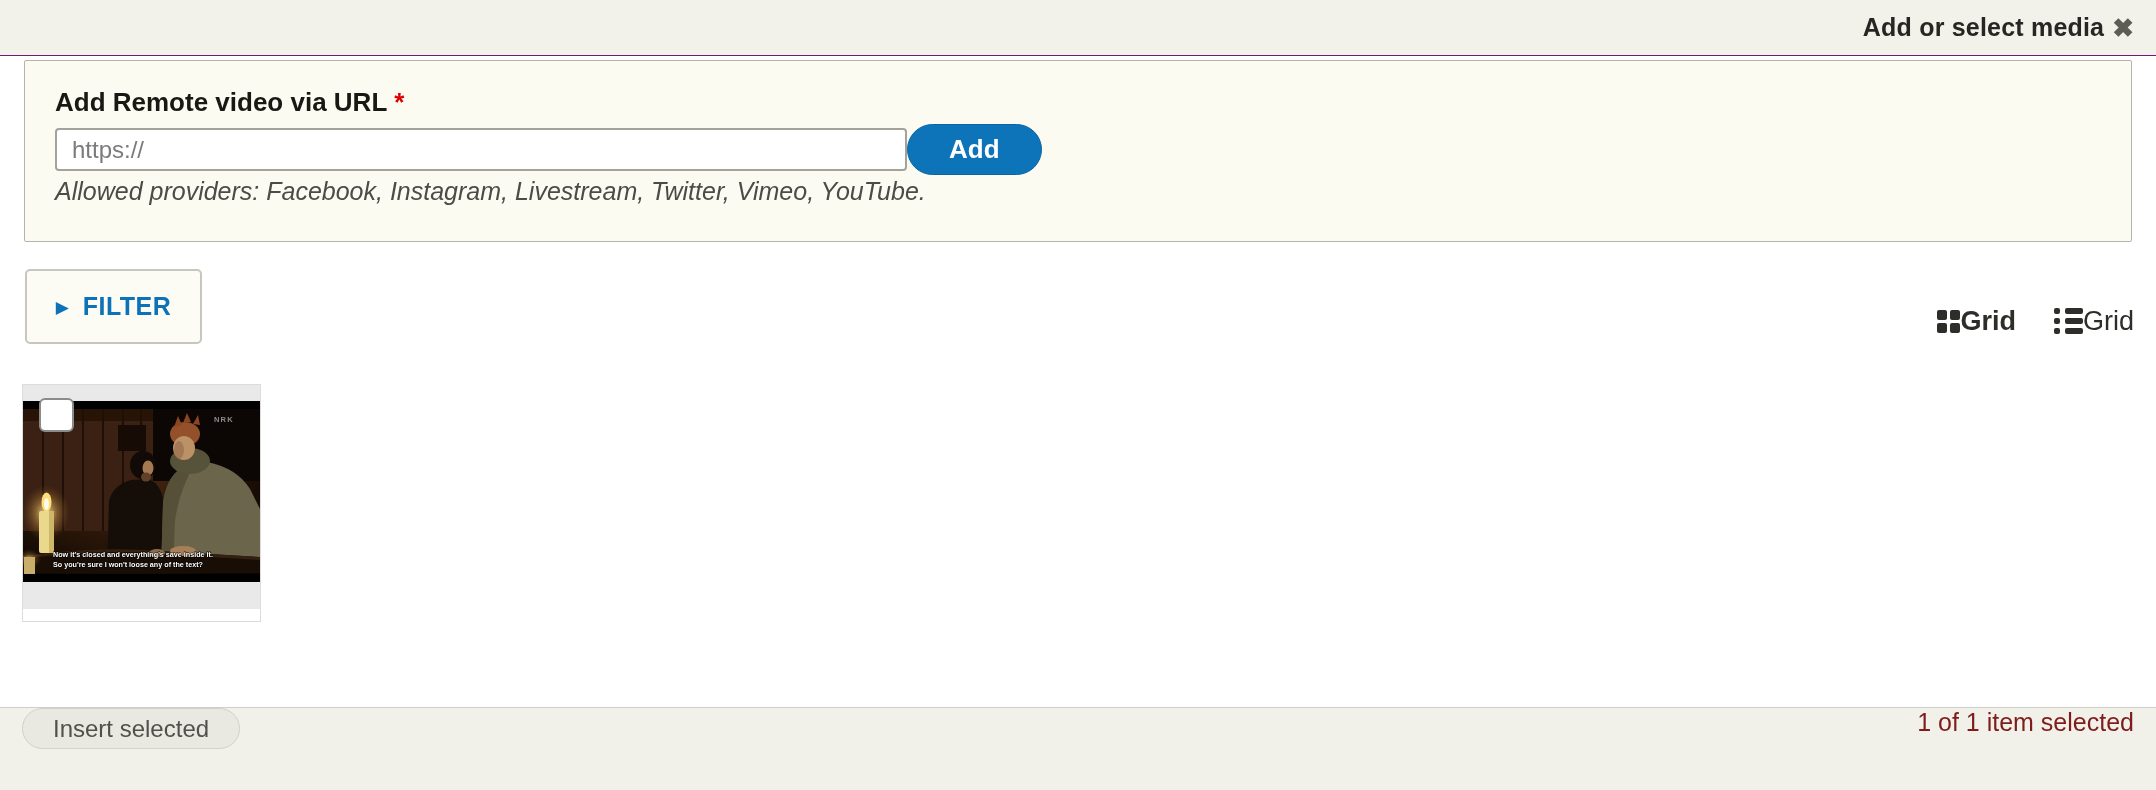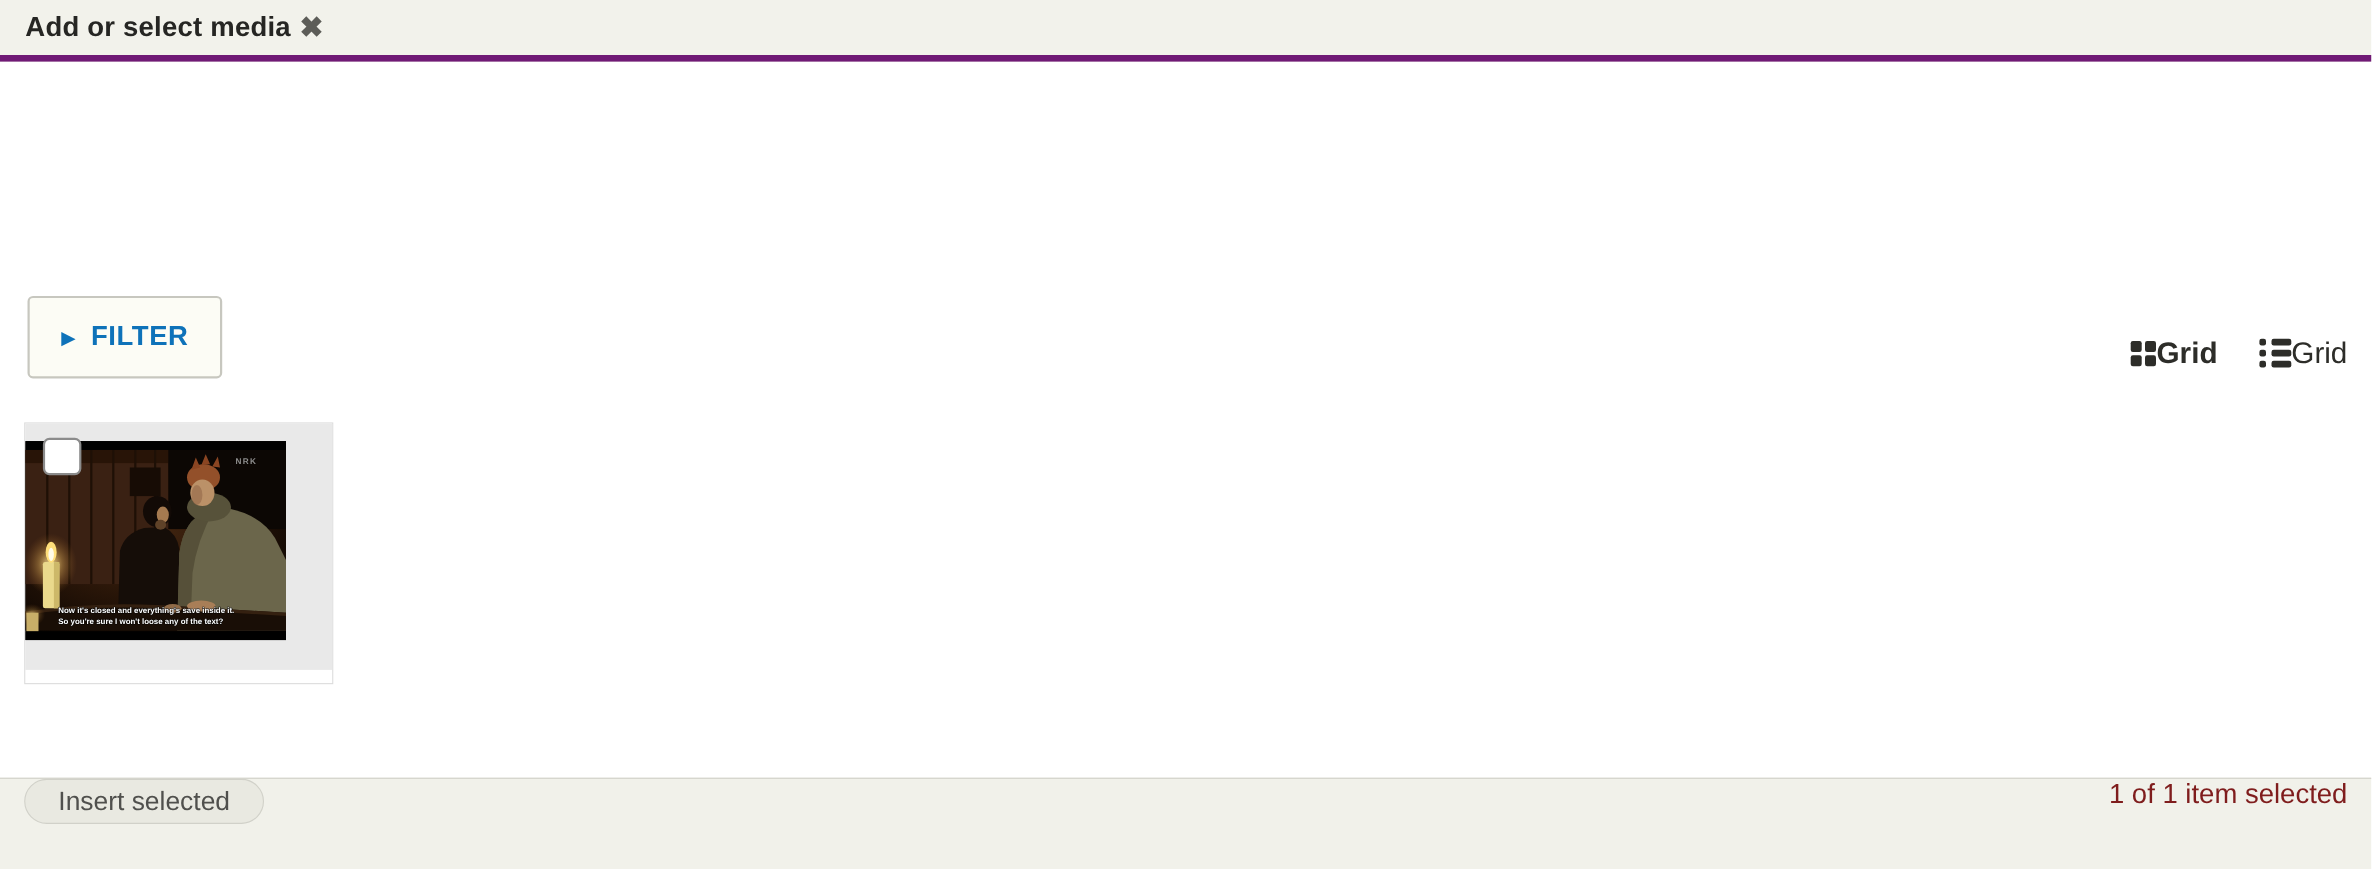--- a/index.html
+++ b/index.html
@@ -9,22 +9,22 @@
     height: 790px;
     background: #ffffff;
     font-family: "Liberation Sans", sans-serif;
     overflow: hidden;
   }
 
   
   .dialog-header {
     position: absolute; top: 0; left: 0; right: 0; height: 56px;
     background: #f2f2eb;
-    border-bottom: 6px solid #701a75;
-    display: flex; align-items: center; justify-content: flex-start;
+    border-bottom: 1px solid #701a75;
+    display: flex; align-items: center; justify-content: flex-end;
     padding: 0 14px 0 23px; box-sizing: border-box;
   }
   .dialog-title { font-size: 25px; font-weight: bold; color: #262623; letter-spacing: 0.2px; }
   .close-button {
     background: none; border: none; padding: 2px 8px; margin: 0;
     font-size: 26px; line-height: 1; color: #5d5d58; cursor: pointer;
     font-family: inherit; font-weight: bold;
   }
 
   
@@ -89,21 +89,21 @@
     gap: 3px;
   }
   .grid-icon span { background: #2d2d29; border-radius: 2px; }
   .table-icon { display: flex; flex-direction: column; gap: 4px; }
   .table-icon .ti-row { display: flex; gap: 5px; align-items: center; }
   .table-icon .ti-dot { width: 6px; height: 6px; background: #2d2d29; border-radius: 2px; }
   .table-icon .ti-bar { width: 18px; height: 6px; background: #2d2d29; border-radius: 2px; }
 
   
   .media-card {
-    position: absolute; left: 22px; top: 384px; width: 281px; height: 238px;
+    position: absolute; left: 22px; top: 384px; width: 239px; height: 238px;
     box-sizing: border-box;
     border: 1px solid #dcdcdc;
     background: #ffffff;
     cursor: pointer;
   }
   .media-preview { position: relative; height: 224px; background: #e9e9e9; overflow: visible; }
   .media-thumb { position: absolute; left: 0; top: 16px; width: 237px; height: 181px; display: block; }
   .media-checkbox {
     position: absolute; left: 16px; top: 13px; width: 35px; height: 34px;
     box-sizing: border-box;
@@ -141,20 +141,28 @@
 
 <div class="stage">
 
   <div class="dialog-header">
     <span class="dialog-title">Add or select media</span>
     <button class="close-button">
       <span>✖</span>
     </button>
   </div>
 
+  <div class="add-form-panel">
+    <div class="form-label">
+      <span>Add Remote video via URL</span><span class="required-marker">*</span>
+    </div>
+    <input class="url-input" type="text" placeholder="https://" style="">
+    <button class="add-button">Add</button>
+    <div class="providers-description">Allowed providers: Facebook, Instagram, Livestream, Twitter, Vimeo, YouTube.</div>
+  </div>
 
   <div class="filter-toggle">
     <span class="filter-disclosure">▶</span>
     <span class="filter-label">FILTER</span>
   </div>
 
   <div class="view-toggles">
     <div class="view-toggle active">
       <span class="grid-icon">
         <span></span>

